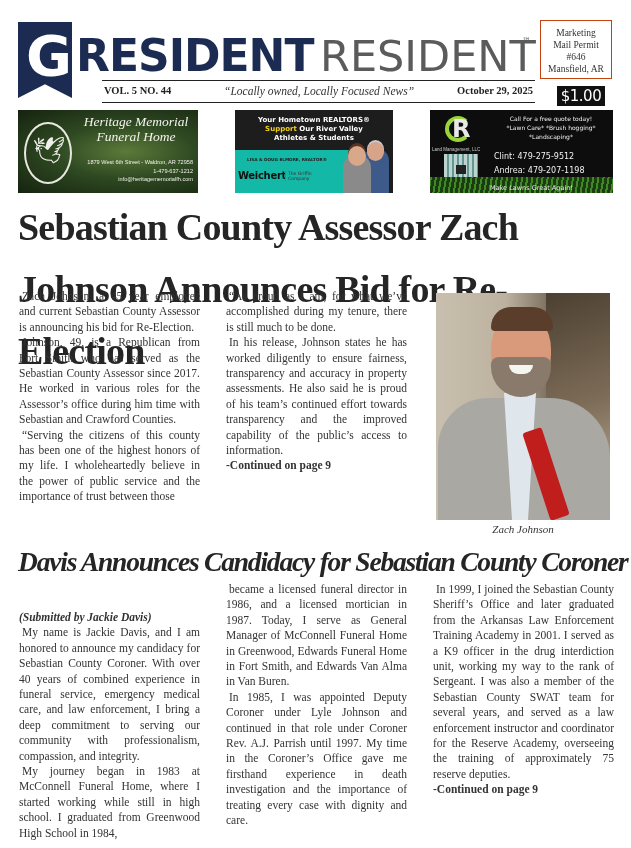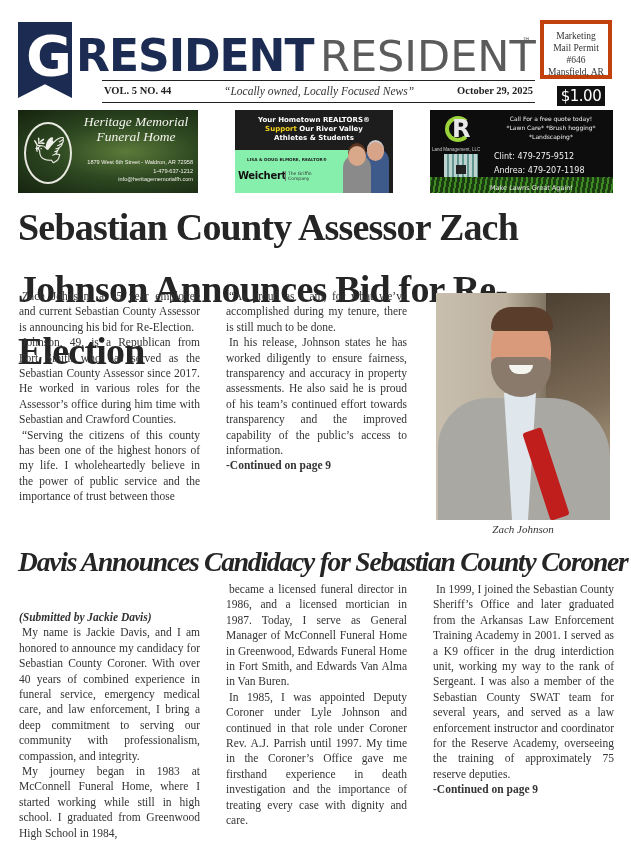--- a/index.html
+++ b/index.html
@@ -26,21 +26,21 @@
     position: absolute; left: 320px; top: 30px; height: 52px;
     font-family: "DejaVu Sans", sans-serif; font-weight: normal; font-size: 43px;
     line-height: 52px; color: #5b5b5b; letter-spacing: 0px;
   }
   .logo-tm {
     position: absolute; left: 522px; top: 36px; font-family: "DejaVu Sans", sans-serif;
     font-size: 9px; color: #555;
   }
   .permit-box {
     position: absolute; left: 540px; top: 20px; width: 72px; height: 59px;
-    border: 4px solid #c2410c; text-align: center;
+    border: 1px solid #c2410c; text-align: center;
     font-family: "Liberation Serif", serif; font-size: 9.5px; line-height: 12px;
     padding-top: 6px; color: #333;
   }
   .price-tag {
     position: absolute; left: 557px; top: 86px; width: 48px; height: 20px;
     background: #111111; color: #ffffff;
     font-family: "DejaVu Sans", sans-serif; font-size: 15px; line-height: 20px;
     text-align: center; letter-spacing: -0.5px;
   }
   .info-bar {
@@ -84,21 +84,21 @@
   .ad-realtor {
     left: 235px; top: 110px; width: 158px; height: 83px; background: #1d1d1d;
   }
   .realtor-head {
     position: absolute; left: 0; top: 6px; width: 158px; text-align: center;
     font-family: "DejaVu Sans", sans-serif; font-weight: bold; font-size: 7px;
     line-height: 9px; color: #ffffff;
   }
   .realtor-head .hl { color: #f2d21b; }
   .realtor-yellow {
-    position: absolute; left: 0; top: 40px; width: 126px; height: 43px; background: #86efac;
+    position: absolute; left: 0; top: 40px; width: 126px; height: 43px; background: #14b8a6;
   }
   .realtor-names {
     position: absolute; left: 12px; top: 7px; font-family: "DejaVu Sans", sans-serif;
     font-weight: bold; font-size: 4.2px; color: #222;
   }
   .realtor-brand {
     position: absolute; left: 3px; top: 20px; font-family: "DejaVu Sans", sans-serif;
     font-weight: bold; font-size: 10px; color: #111; letter-spacing: -0.3px;
   }
   .realtor-sub {

